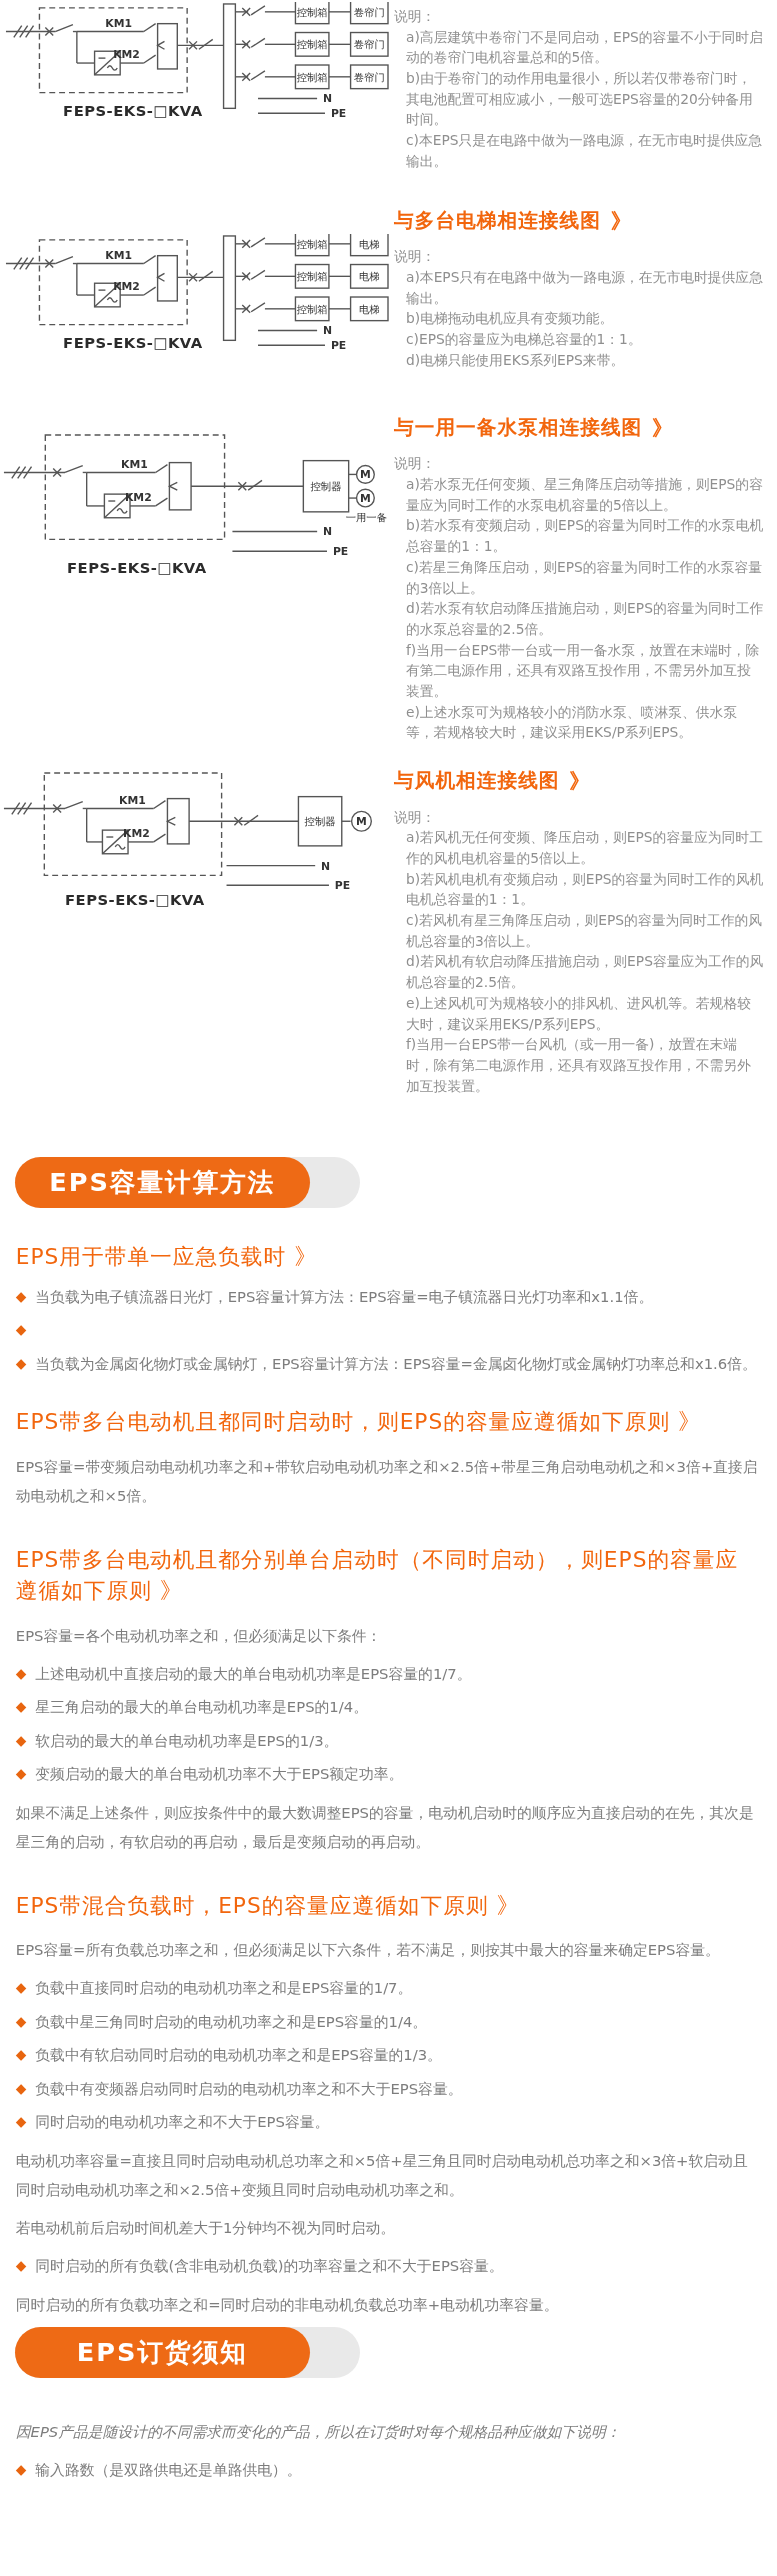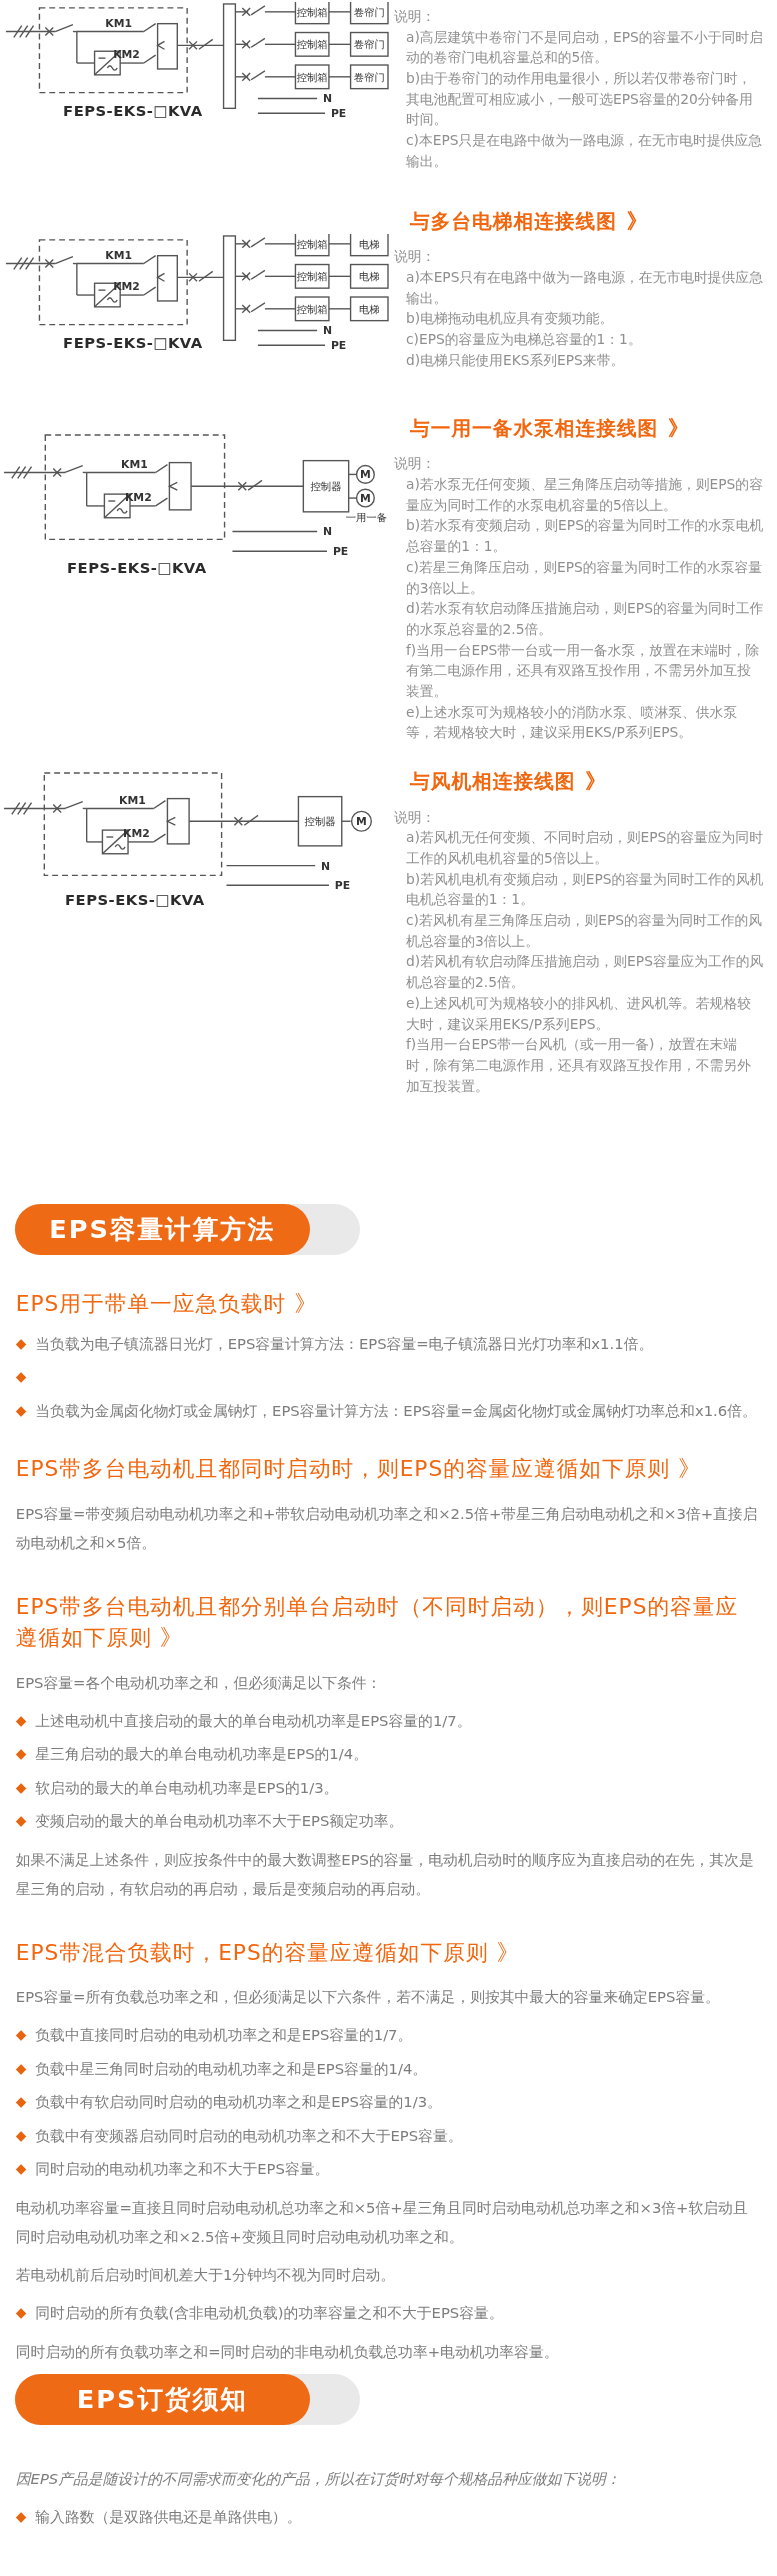--- a/index.html
+++ b/index.html
@@ -10,21 +10,21 @@
     color:#8a8a8a;
   }
   .page { width:778px; padding-top:2px; }
 
   
   .diag-row { display:flex; align-items:flex-start; }
   .diag-col { width:394px; flex:0 0 394px; }
   .txt-col  { flex:1; padding-right:13.8px; }
   .sec-h {
     color:#f2660d; font-size:19.7px; font-weight:bold;
-    letter-spacing:1px; margin-bottom:11.8px; display:flex; align-items:flex-end; gap:9.8px;margin-left:16px;
+    letter-spacing:1px; margin-bottom:11.8px; display:flex; align-items:center; gap:9.8px;
   }
   .sec-h .chev { font-size:20.7px; font-weight:bold; color:#f2660d; }
   .notes-title { font-size:13.8px; line-height:20.7px; color:#8f8f8f; }
   ul.notes { list-style:none; }
   ul.notes li { font-size:13.8px; line-height:20.7px; color:#8f8f8f;margin-left:12px; }
 
   svg.diag { display:block; }
   svg .ln { stroke:#555; stroke-width:1.4; fill:none; }
   svg .bx { fill:#fff; stroke:#555; stroke-width:1.4; }
   svg .dash { fill:none; stroke:#555; stroke-width:1.4; stroke-dasharray:6 4; }
@@ -55,21 +55,21 @@
   }
   .content h2 .chev { font-size:22.6px; margin-left:7.9px; }
   .para { font-size:14.8px; line-height:29.5px; color:#7d7d7d; margin:7.9px 0; }
   ul.blist { list-style:none; margin:5.9px 0; }
   ul.blist li { display:flex; gap:8.9px; align-items:flex-start; margin:13.8px 0; font-size:14.8px; line-height:19.7px; color:#7d7d7d; }
   ul.blist .dia { color:#e8650f; font-size:13.8px; line-height:19.7px; }
 
   .gap-a { margin-top:35px; }
   .gap-b { margin-top:43px; }
   .gap-c { margin-top:23.6px; }
-  .pill-gap-1 { margin-top:108px; }
+  .pill-gap-1 { margin-top:61px; }
   .pill-gap-2 { }
   .order-intro { margin-top:39px;font-style:italic; }
 </style>
 </head>
 <body>
 
 <div class="page">
 
   <section class="diag-row">
     <div class="diag-col">
@@ -340,21 +340,21 @@
         <text class="m" x="66" y="140">FEPS-EKS-□KVA</text>
       </svg>
     </div>
     <div class="txt-col">
       <h3 class="sec-h">
         <span>与风机相连接线图</span>
         <span class="chev">》</span>
       </h3>
       <p class="notes-title">说明：</p>
       <ul class="notes">
-        <li>a)若风机无任何变频、不同时启动，则EPS的容量应为同时工作的风机电机容量的5倍以上。</li>
+        <li>a)若风机无任何变频、降压启动，则EPS的容量应为同时工作的风机电机容量的5倍以上。</li>
         <li>b)若风机电机有变频启动，则EPS的容量为同时工作的风机电机总容量的1：1。</li>
         <li>c)若风机有星三角降压启动，则EPS的容量为同时工作的风机总容量的3倍以上。</li>
         <li>d)若风机有软启动降压措施启动，则EPS容量应为工作的风机总容量的2.5倍。</li>
         <li>e)上述风机可为规格较小的排风机、进风机等。若规格较大时，建议采用EKS/P系列EPS。</li>
         <li>f)当用一台EPS带一台风机（或一用一备)，放置在末端时，除有第二电源作用，还具有双路互投作用，不需另外加互投装置。</li>
       </ul>
     </div>
   </section>
 
   <div class="pill-wrap pill-gap-1">

